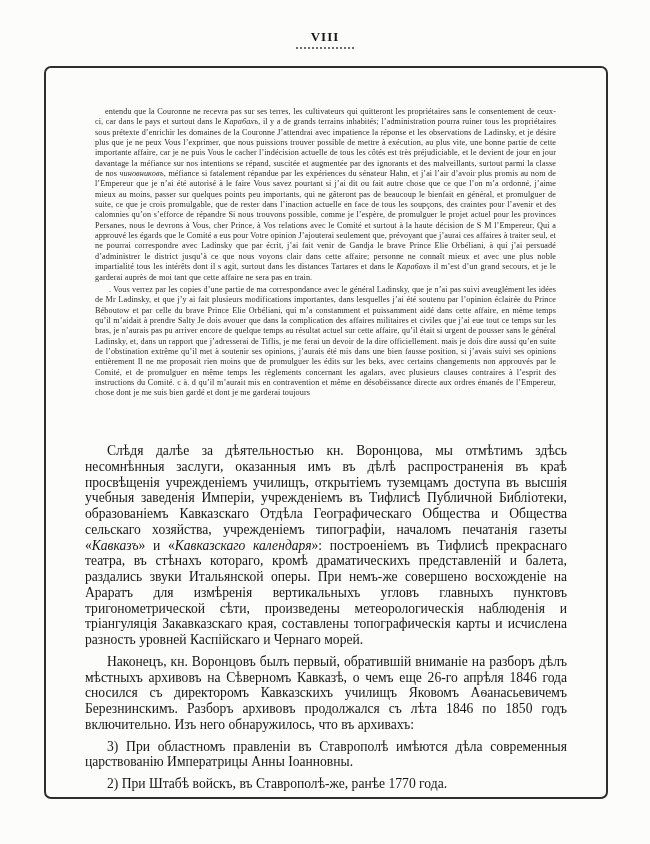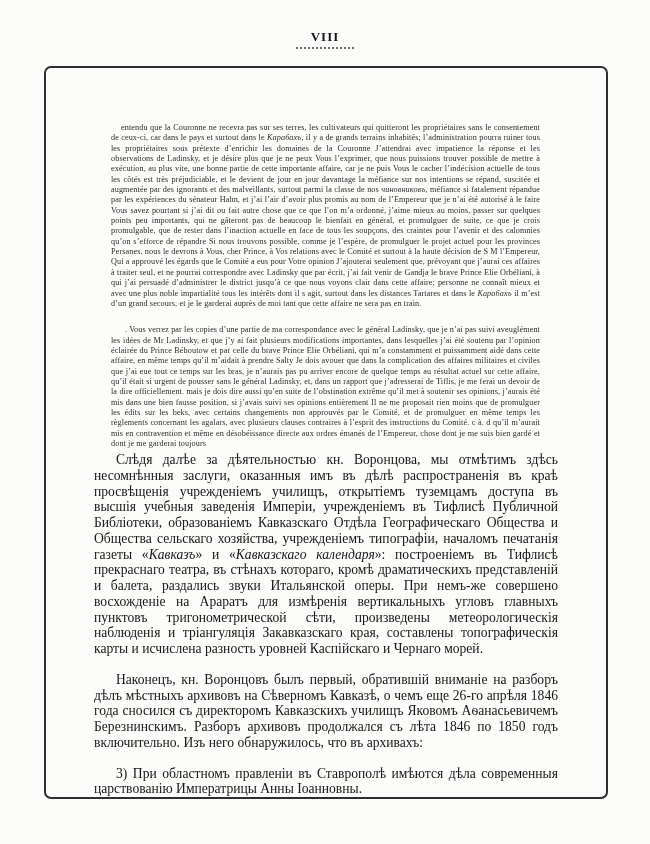--- a/index.html
+++ b/index.html
@@ -39,42 +39,42 @@
   .letter-excerpt {
     position: absolute;
     left: 95px; top: 107px;
     width: 461px;
     font-size: 8.2px;
     line-height: 10.35px;
     color: #2b2b2b;
     letter-spacing: 0.1px;
   }
   .letter-excerpt p {
-    margin: 16px;
+    margin: 0;
     text-align: justify;
   }
   .letter-para-1 { text-indent: 10px; }
   .letter-para-2 { text-indent: 14px; margin-top: 2px !important; }
   .letter-dateline {
     margin: 4px 8px 7px 0;
     text-align: right;
     font-size: 7.8px;
     color: #333;
   }
   .main-text {
     position: absolute;
     left: 79px; top: 437px;
     width: 494px;
     font-size: 13.6px;
     line-height: 15.75px;
     font-weight: 500;
     color: #161616;
   }
   .main-text p {
-    margin: 15px;
+    margin: 6px;
     text-align: justify;
     text-indent: 22px;
   }
   .it { font-style: italic; }
 </style>
 </head>
 <body>
 
 <div class="page">
 
@@ -87,15 +87,16 @@
 
   <div class="letter-excerpt">
     <p class="letter-para-1"><span>entendu que la Couronne ne recevra pas sur ses terres, les cultivateurs qui quitteront les propriétaires sans le consentement de ceux-ci, car dans le pays et surtout dans le </span><span class="it">Карабахъ</span><span>, il y a de grands terrains inhabités; l’administration pourra ruiner tous les propriétaires sous prétexte d’enrichir les domaines de la Couronne J’attendrai avec impatience la réponse et les observations de Ladinsky, et je désire plus que je ne peux Vous l’exprimer, que nous puissions trouver possible de mettre à exécution, au plus vite, une bonne partie de cette importante affaire, car je ne puis Vous le cacher l’indécision actuelle de tous les côtés est très préjudiciable, et le devient de jour en jour davantage la méfiance sur nos intentions se répand, suscitée et augmentée par des ignorants et des malveillants, surtout parmi la classe de nos </span><span class="it">чиновниковъ</span><span>, méfiance si fatalement répandue par les expériences du sénateur Hahn, et j’ai l’air d’avoir plus promis au nom de l’Empereur que je n’ai été autorisé à le faire Vous savez pourtant si j’ai dit ou fait autre chose que ce que l’on m’a ordonné, j’aime mieux au moins, passer sur quelques points peu importants, qui ne gâteront pas de beaucoup le bienfait en général, et promulguer de suite, ce que je crois promulgable, que de rester dans l’inaction actuelle en face de tous les soupçons, des craintes pour l’avenir et des calomnies qu’on s’efforce de répandre Si nous trouvons possible, comme je l’espère, de promulguer le projet actuel pour les provinces Persanes, nous le devrons à Vous, cher Prince, à Vos relations avec le Comité et surtout à la haute décision de S M l’Empereur, Qui a approuvé les égards que le Comité a eus pour Votre opinion J’ajouterai seulement que, prévoyant que j’aurai ces affaires à traiter seul, et ne pourrai correspondre avec Ladinsky que par écrit, j’ai fait venir de Gandja le brave Prince Elie Orbéliani, à qui j’ai persuadé d’administrer le district jusqu’à ce que nous voyons clair dans cette affaire; personne ne connaît mieux et avec une plus noble impartialité tous les intérêts dont il s agit, surtout dans les distances Tartares et dans le </span><span class="it">Карабахъ</span><span> il m’est d’un grand secours, et je le garderai auprès de moi tant que cette affaire ne sera pas en train.</span></p>
     <p class="letter-para-2"><span>. Vous verrez par les copies d’une partie de ma correspondance avec le général Ladinsky, que je n’ai pas suivi aveuglément les idées de Mr Ladinsky, et que j’y ai fait plusieurs modifications importantes, dans lesquelles j’ai été soutenu par l’opinion éclairée du Prince Béboutow et par celle du brave Prince Elie Orbéliani, qui m’a constamment et puissamment aidé dans cette affaire, en même temps qu’il m’aidait à prendre Salty Je dois avouer que dans la complication des affaires militaires et civiles que j’ai eue tout ce temps sur les bras, je n’aurais pas pu arriver encore de quelque temps au résultat actuel sur cette affaire, qu’il était si urgent de pousser sans le général Ladinsky, et, dans un rapport que j’adresserai de Tiflis, je me ferai un devoir de la dire officiellement. mais je dois dire aussi qu’en suite de l’obstination extrême qu’il met à soutenir ses opinions, j’aurais été mis dans une bien fausse position, si j’avais suivi ses opinions entièrement Il ne me proposait rien moins que de promulguer les édits sur les beks, avec certains changements non approuvés par le Comité, et de promulguer en même temps les règlements concernant les agalars, avec plusieurs clauses contraires à l’esprit des instructions du Comité. c à. d qu’il m’aurait mis en contravention et même en désobéissance directe aux ordres émanés de l’Empereur, chose dont je me suis bien gardé et dont je me garderai toujours</span></p>
   </div>
 
   <div class="main-text">
     <p><span>Слѣдя далѣе за дѣятельностью кн. Воронцова, мы отмѣтимъ здѣсь несомнѣнныя заслуги, оказанныя имъ въ дѣлѣ распространенія въ краѣ просвѣщенія учрежденіемъ училищъ, открытіемъ туземцамъ доступа въ высшія учебныя заведенія Имперіи, учрежденіемъ въ Тифлисѣ Публичной Библіотеки, образованіемъ Кавказскаго Отдѣла Географическаго Общества и Общества сельскаго хозяйства, учрежденіемъ типографіи, началомъ печатанія газеты «</span><span class="it">Кавказъ</span><span>» и «</span><span class="it">Кавказскаго календаря</span><span>»: построеніемъ въ Тифлисѣ прекраснаго театра, въ стѣнахъ котораго, кромѣ драматическихъ представленій и балета, раздались звуки Итальянской оперы. При немъ-же совершено восхожденіе на Араратъ для измѣренія вертикальныхъ угловъ главныхъ пунктовъ тригонометрической сѣти, произведены метеорологическія наблюденія и тріангуляція Закавказскаго края, составлены топографическія карты и исчислена разность уровней Каспійскаго и Чернаго морей.</span></p>
     <p><span>Наконецъ, кн. Воронцовъ былъ первый, обратившій вниманіе на разборъ дѣлъ мѣстныхъ архивовъ на Сѣверномъ Кавказѣ, о чемъ еще 26-го апрѣля 1846 года сносился съ директоромъ Кавказскихъ училищъ Яковомъ Аѳанасьевичемъ Березнинскимъ. Разборъ архивовъ продолжался съ лѣта 1846 по 1850 годъ включительно. Изъ него обнаружилось, что въ архивахъ:</span></p>
     <p><span>3) При областномъ правленіи въ Ставрополѣ имѣются дѣла современныя царствованію Императрицы Анны Іоанновны.</span></p>
+    <p><span>2) При Штабѣ войскъ, въ Ставрополѣ-же, ранѣе 1770 года.</span></p>
   </div>
 
 </div>
 
 </body></html>

